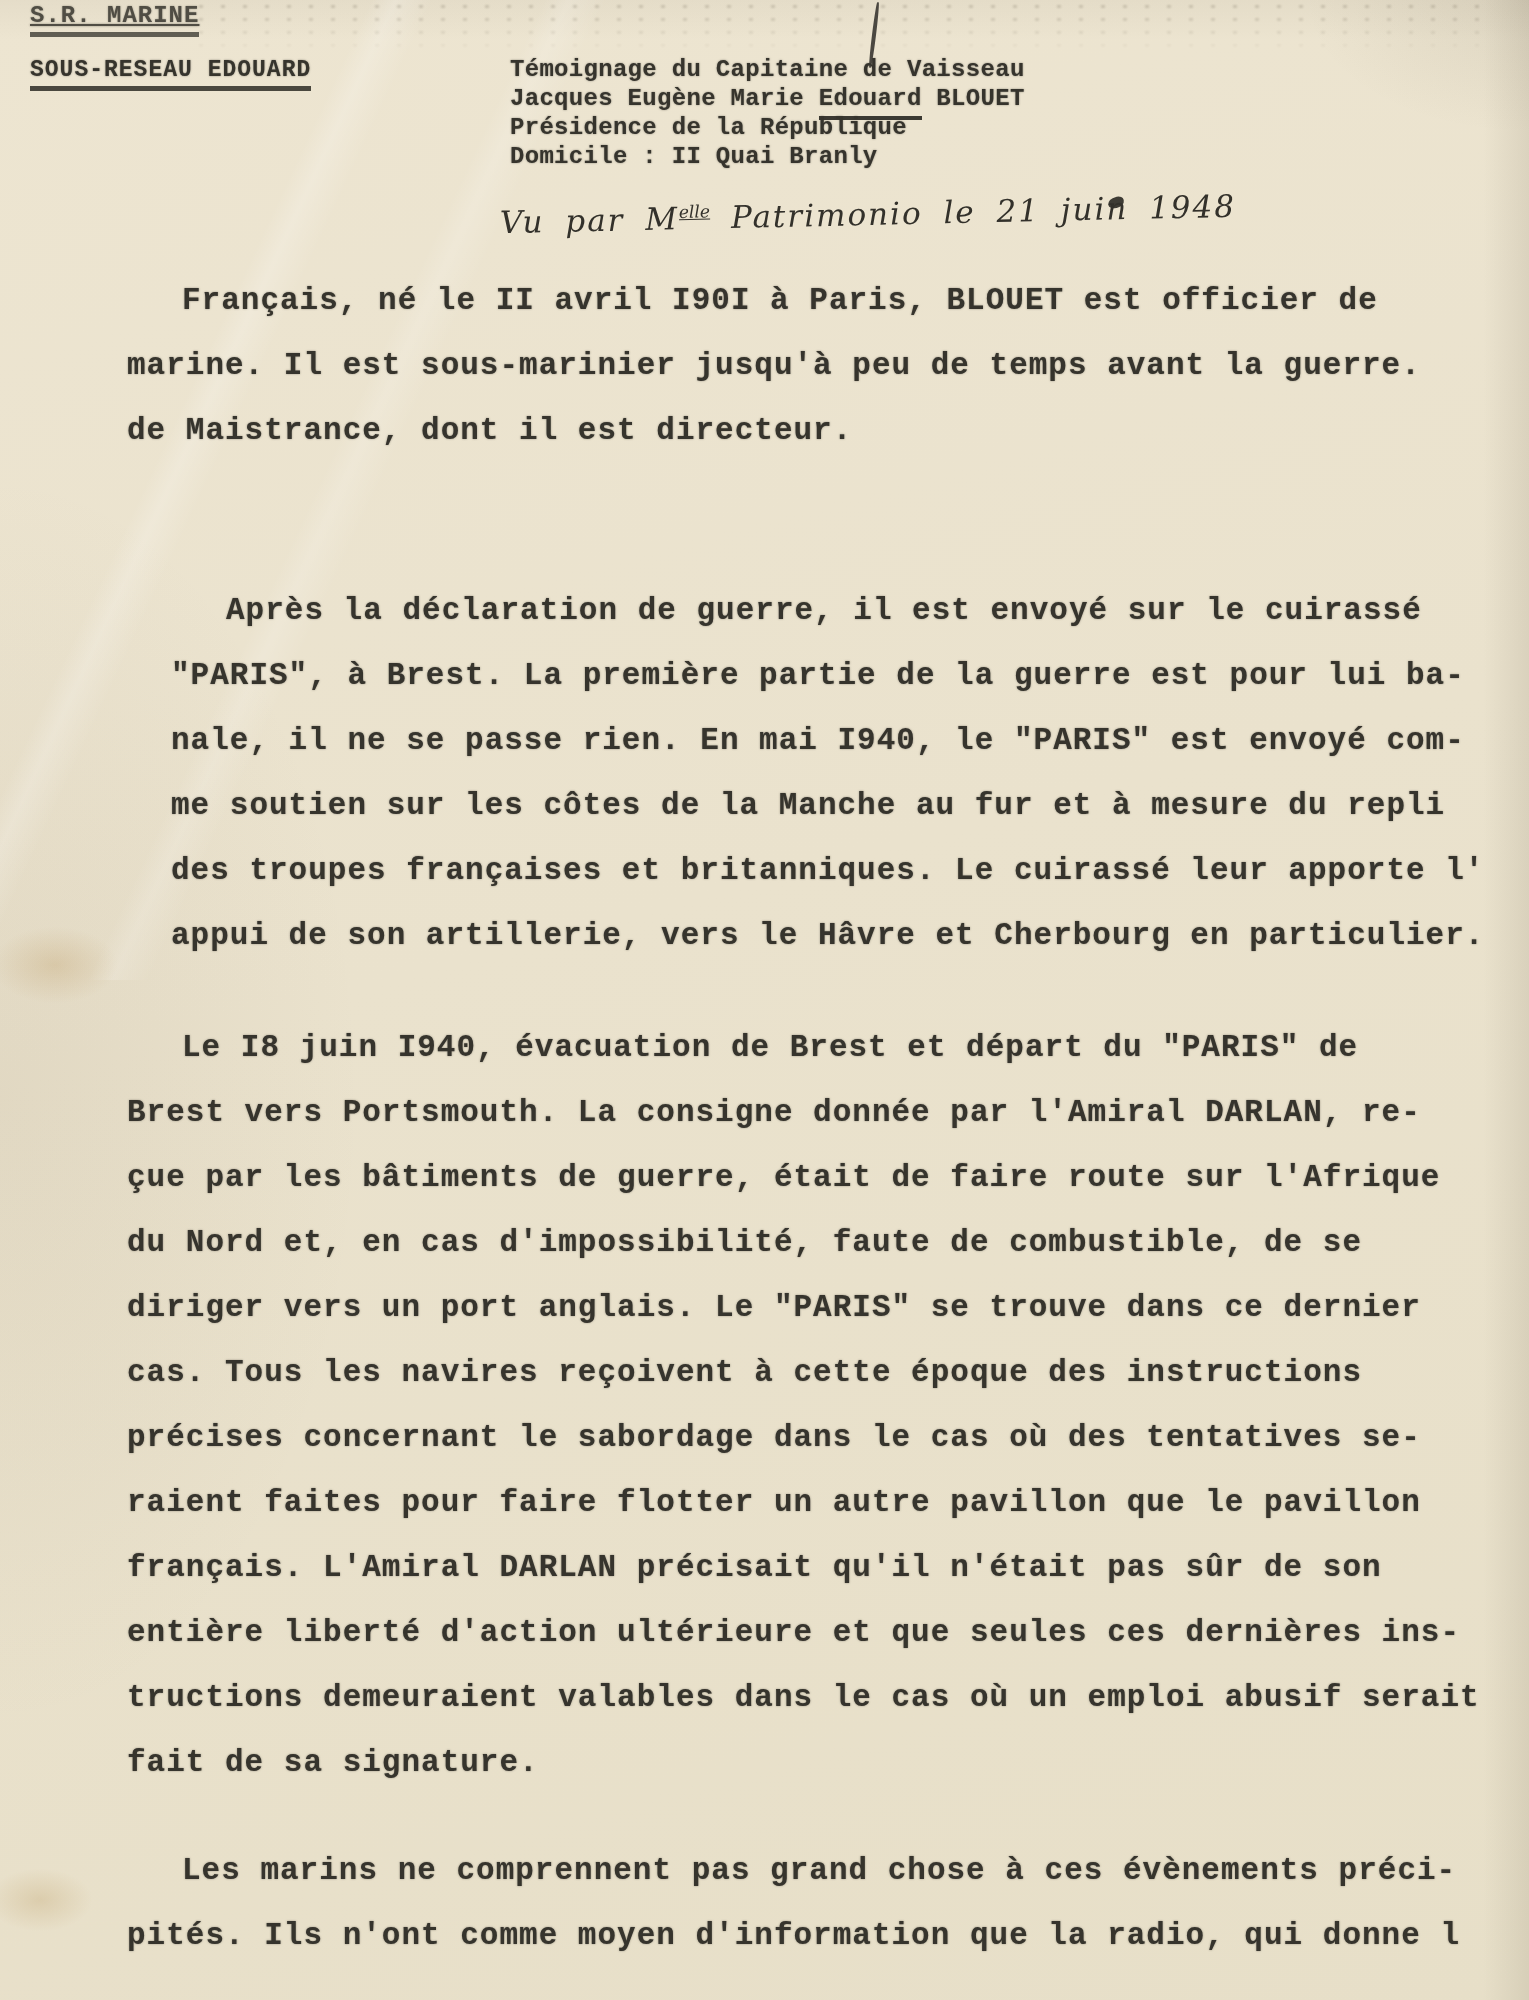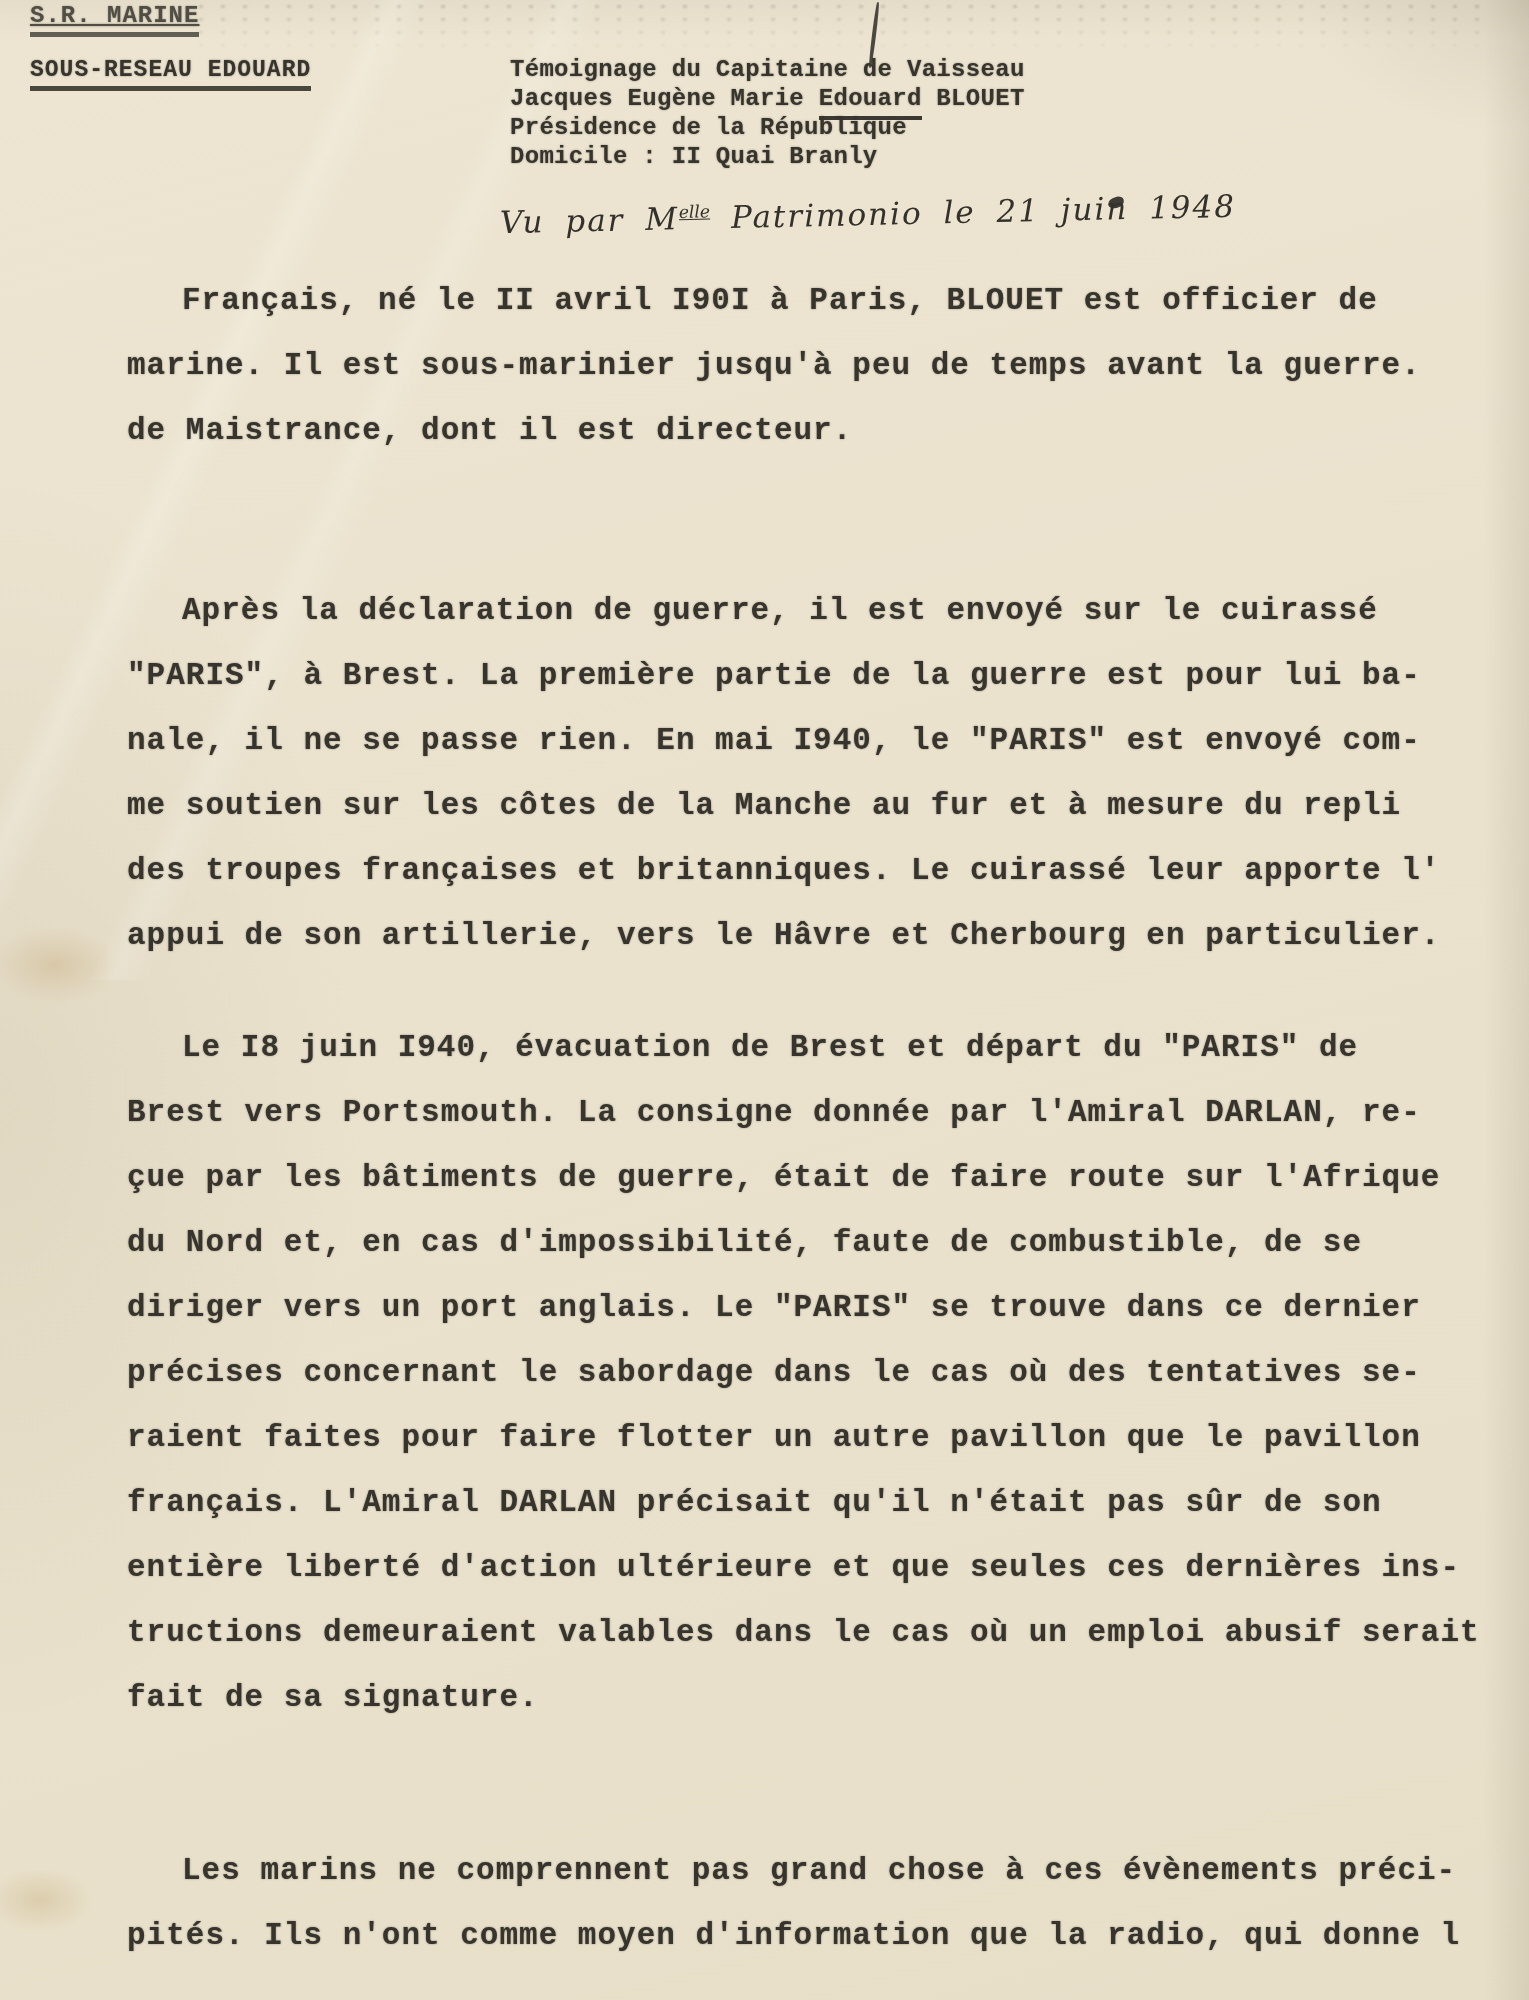--- a/index.html
+++ b/index.html
@@ -76,21 +76,21 @@
   .handwriting sup { font-size:.55em; text-decoration:underline; letter-spacing:0; }
   .para {
     position:absolute; left:127px;
     font-size:31px; letter-spacing:1px;
     text-shadow:0 0 2px rgba(55,52,44,.5);
     filter:blur(.15px);
   }
   .tline { height:65px; line-height:65px; white-space:pre; }
   .para .tline:first-child { text-indent:55px; }
   .p1 { top:268px; }
-  .p2 { top:578px; }
+  .p2 { top:578px;margin-left:44px; }
   .p3 { top:1015px; }
   .p4 { top:1838px; }
 </style>
 </head>
 <body>
 
 <div class="page">
 
   <div class="ghost"></div>
   <div class="stroke"></div>
@@ -124,20 +124,21 @@
       <div class="tline">me soutien sur les côtes de la Manche au fur et à mesure du repli</div>
       <div class="tline">des troupes françaises et britanniques. Le cuirassé leur apporte l'</div>
       <div class="tline">appui de son artillerie, vers le Hâvre et Cherbourg en particulier.</div>
     </div>
   <div class="para p3">
       <div class="tline">Le I8 juin I940, évacuation de Brest et départ du "PARIS" de</div>
       <div class="tline">Brest vers Portsmouth. La consigne donnée par l'Amiral DARLAN, re-</div>
       <div class="tline">çue par les bâtiments de guerre, était de faire route sur l'Afrique</div>
       <div class="tline">du Nord et, en cas d'impossibilité, faute de combustible, de se</div>
       <div class="tline">diriger vers un port anglais. Le "PARIS" se trouve dans ce dernier</div>
+      <div class="tline">cas. Tous les navires reçoivent à cette époque des instructions</div>
       <div class="tline">précises concernant le sabordage dans le cas où des tentatives se-</div>
       <div class="tline">raient faites pour faire flotter un autre pavillon que le pavillon</div>
       <div class="tline">français. L'Amiral DARLAN précisait qu'il n'était pas sûr de son</div>
       <div class="tline">entière liberté d'action ultérieure et que seules ces dernières ins-</div>
       <div class="tline">tructions demeuraient valables dans le cas où un emploi abusif serait</div>
       <div class="tline">fait de sa signature.</div>
     </div>
   <div class="para p4">
       <div class="tline">Les marins ne comprennent pas grand chose à ces évènements préci-</div>
       <div class="tline">pités. Ils n'ont comme moyen d'information que la radio, qui donne l</div>

